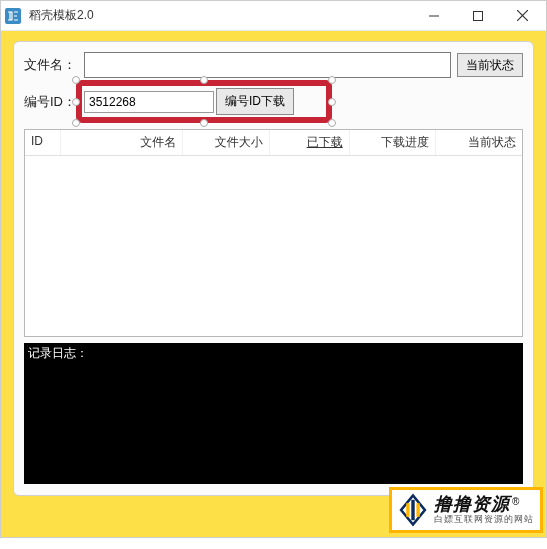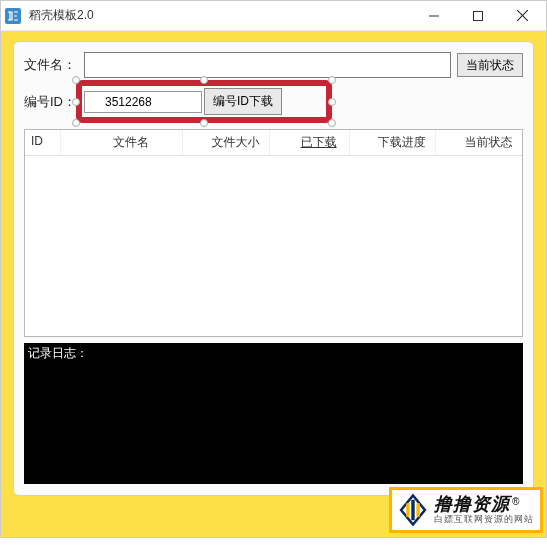--- a/index.html
+++ b/index.html
@@ -117,25 +117,25 @@
     }
     .handle.tl { top: -12px; left: -12px; }
     .handle.tc { top: -12px; left: 50%; margin-left: -4px; }
     .handle.tr { top: -12px; right: -12px; }
     .handle.ml { top: 50%; left: -12px; margin-top: -4px; }
     .handle.mr { top: 50%; right: -12px; margin-top: -4px; }
     .handle.bl { bottom: -12px; left: -12px; }
     .handle.bc { bottom: -12px; left: 50%; margin-left: -4px; }
     .handle.br { bottom: -12px; right: -12px; }
     .id-input {
-      width: 118px;
+      width: 130px;
       height: 22px;
       border: 1px solid #999;
       background: #fff;
-      padding: 0 20px;
+      padding: 0 4px;
       font-size: 12px;
     }
     .id-btn {
       height: 27px;
       padding: 0 8px;
       background: #e9e9e9;
       border: 1px solid #8a8a8a;
       font-size: 12px;
       cursor: pointer;
       margin-left: 2px;
@@ -151,21 +151,21 @@
       display: flex;
       background: #fff;
       border-bottom: 1px solid #e0e0e0;
       font-size: 12px;
       color: #333;
       gap: 19px;
     }
     .lv-col {
       padding: 4px 6px;
       border-right: 1px solid #f0f0f0;
-      text-align: center;
+      text-align: right;
       white-space: nowrap;
       overflow: hidden;
     }
     .lv-col:last-child { border-right: none; }
     .c0 { width: 42px; text-align: left; }
     .c1 { width: 128px; }
     .c2 { width: 82px; }
     .c3 { width: 74px; text-decoration: underline; }
     .c4 { width: 82px; }
     .c5 { width: 82px; }

